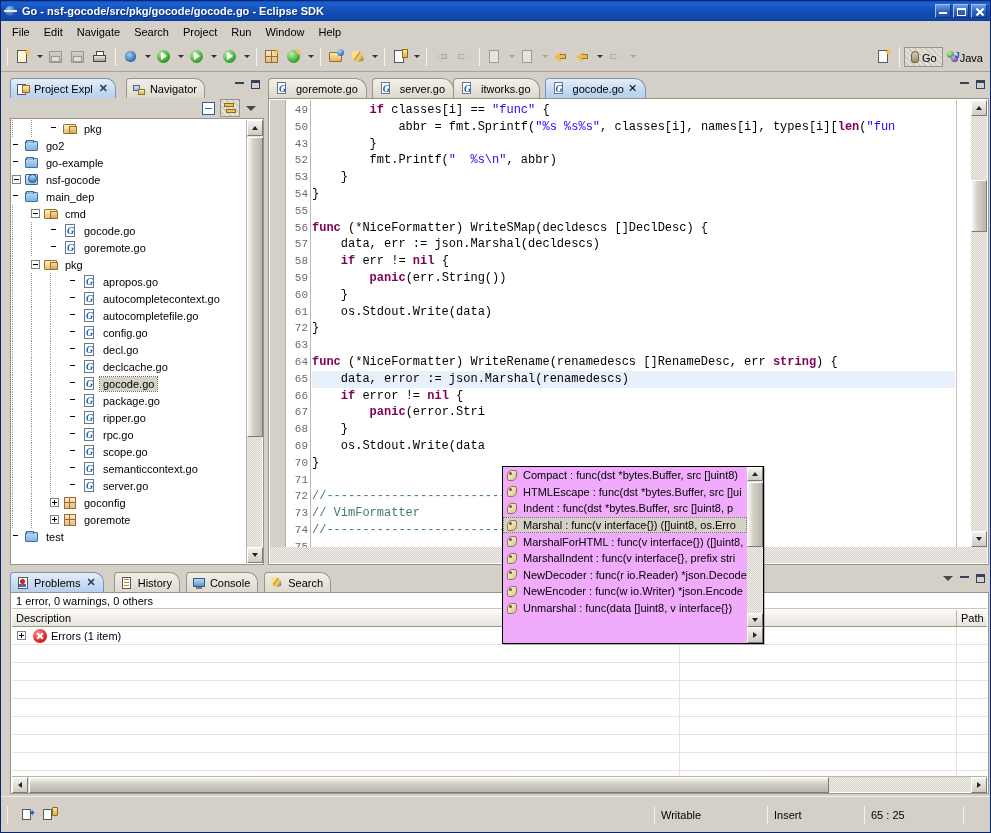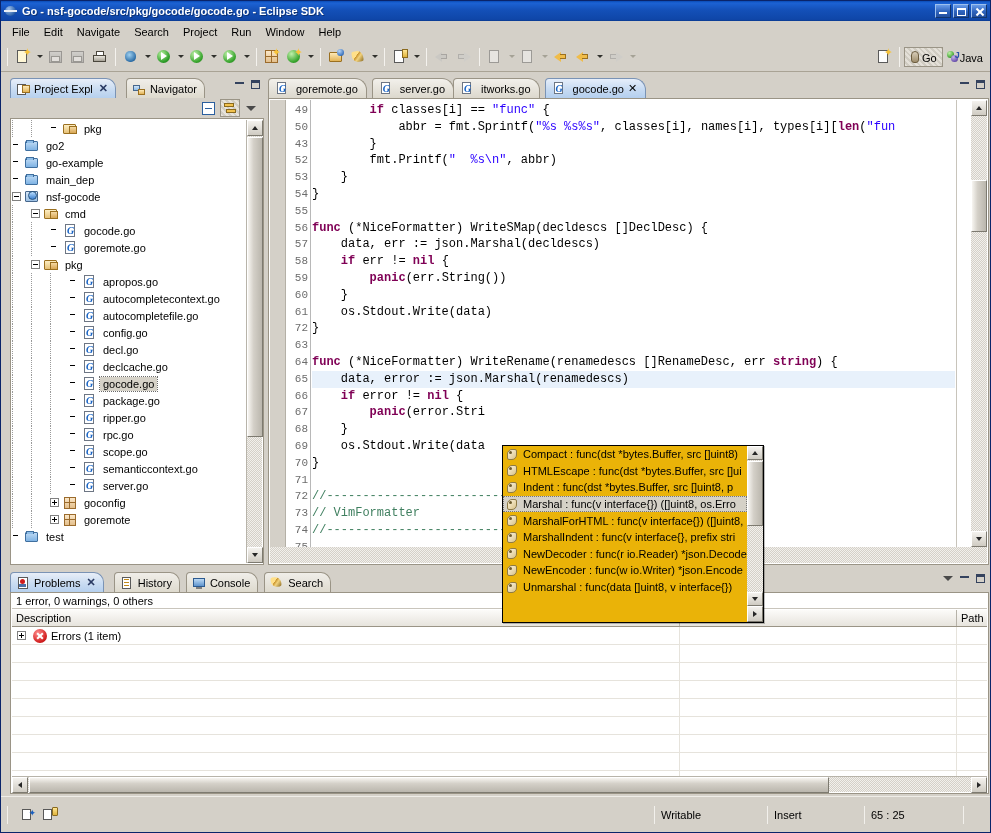--- a/index.html
+++ b/index.html
@@ -468,23 +468,23 @@
     position: absolute; right: 1px; top: 1px; bottom: 17px; width: 16px;
     background: repeating-conic-gradient(#f2f0ec 0% 25%, #d4d0c8 0% 50%) 0 0 / 2px 2px;
   }
   .edhscroll {
     position: absolute; left: 1px; right: 1px; bottom: 1px; height: 16px;
     background: repeating-conic-gradient(#f2f0ec 0% 25%, #d4d0c8 0% 50%) 0 0 / 2px 2px;
   }
 
   
   .acpop {
-    position: absolute; left: 498px; top: 369px;
+    position: absolute; left: 498px; top: 390px;
     width: 262px; height: 178px;
-    background: #eab308; border: 1px solid #000;
+    background: #f0abfc; border: 1px solid #000;
     z-index: 40; overflow: hidden;
     box-shadow: 1px 1px 0 rgba(0,0,0,.25);
   }
   .ac-list {
     position: absolute; left: 0; top: 0; right: 16px; bottom: 0;
     overflow: hidden;
   }
   .ac-item {
     height: 16.6px; display: flex; align-items: center;
     gap: 4px; padding-left: 3px; font-size: 11px;
@@ -852,32 +852,32 @@
               <span class="lbl">go2</span>
             </div>
             <div class="trow">
               <span class="twist none"></span>
               <span class="ti">
                 <span class="ti-folder"></span>
               </span>
               <span class="lbl">go-example</span>
             </div>
             <div class="trow">
+              <span class="twist"></span>
+              <span class="ti">
+                <span class="ti-proj"></span>
+              </span>
+              <span class="lbl">nsf-gocode</span>
+            </div>
+            <div class="trow">
               <span class="twist none"></span>
               <span class="ti">
                 <span class="ti-folder"></span>
               </span>
               <span class="lbl">main_dep</span>
-            </div>
-            <div class="trow">
-              <span class="twist"></span>
-              <span class="ti">
-                <span class="ti-proj"></span>
-              </span>
-              <span class="lbl">nsf-gocode</span>
             </div>
             <div class="trow">
               <span class="guide" style="border-left: 1px dotted rgb(154, 154, 154); width: 19px;"></span>
               <span class="twist"></span>
               <span class="ti">
                 <span class="ti-pkgfolder"></span>
               </span>
               <span class="lbl">cmd</span>
             </div>
             <div class="trow">

